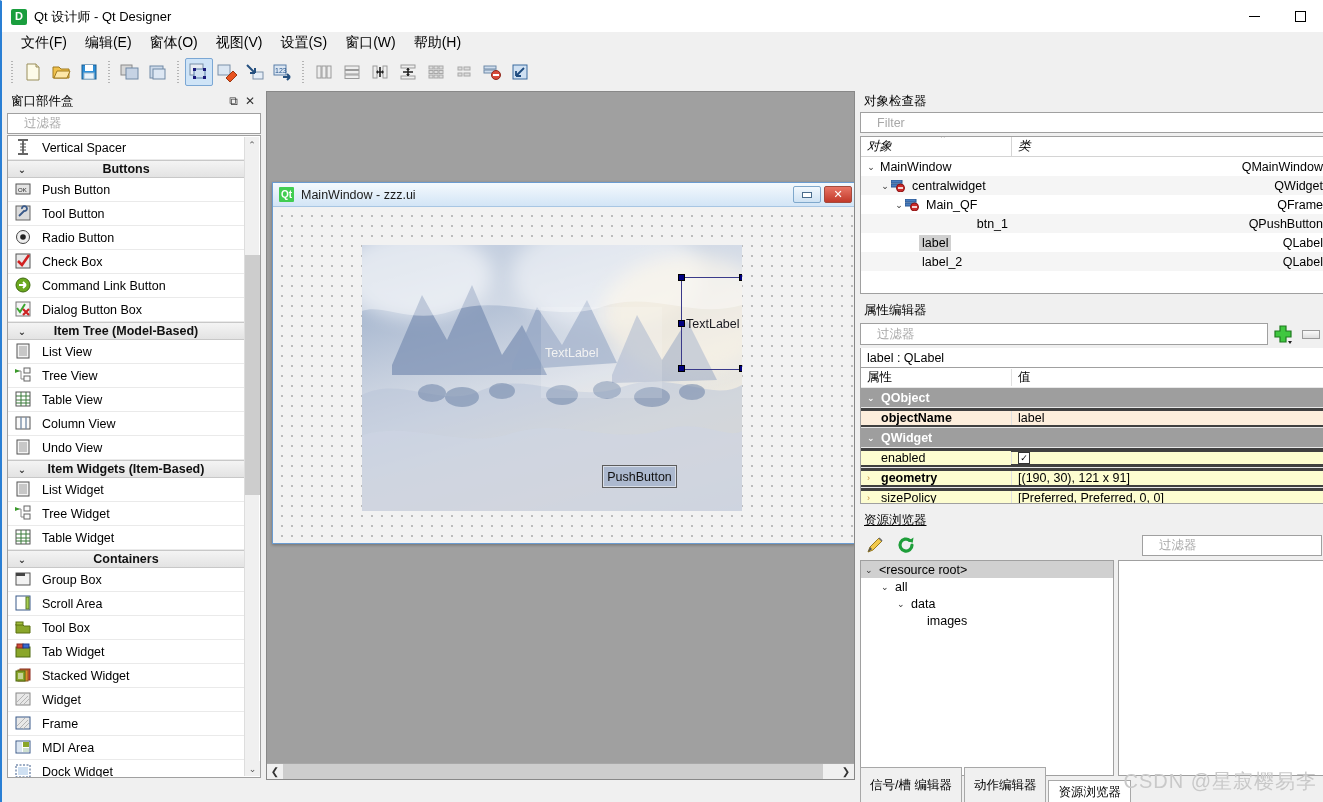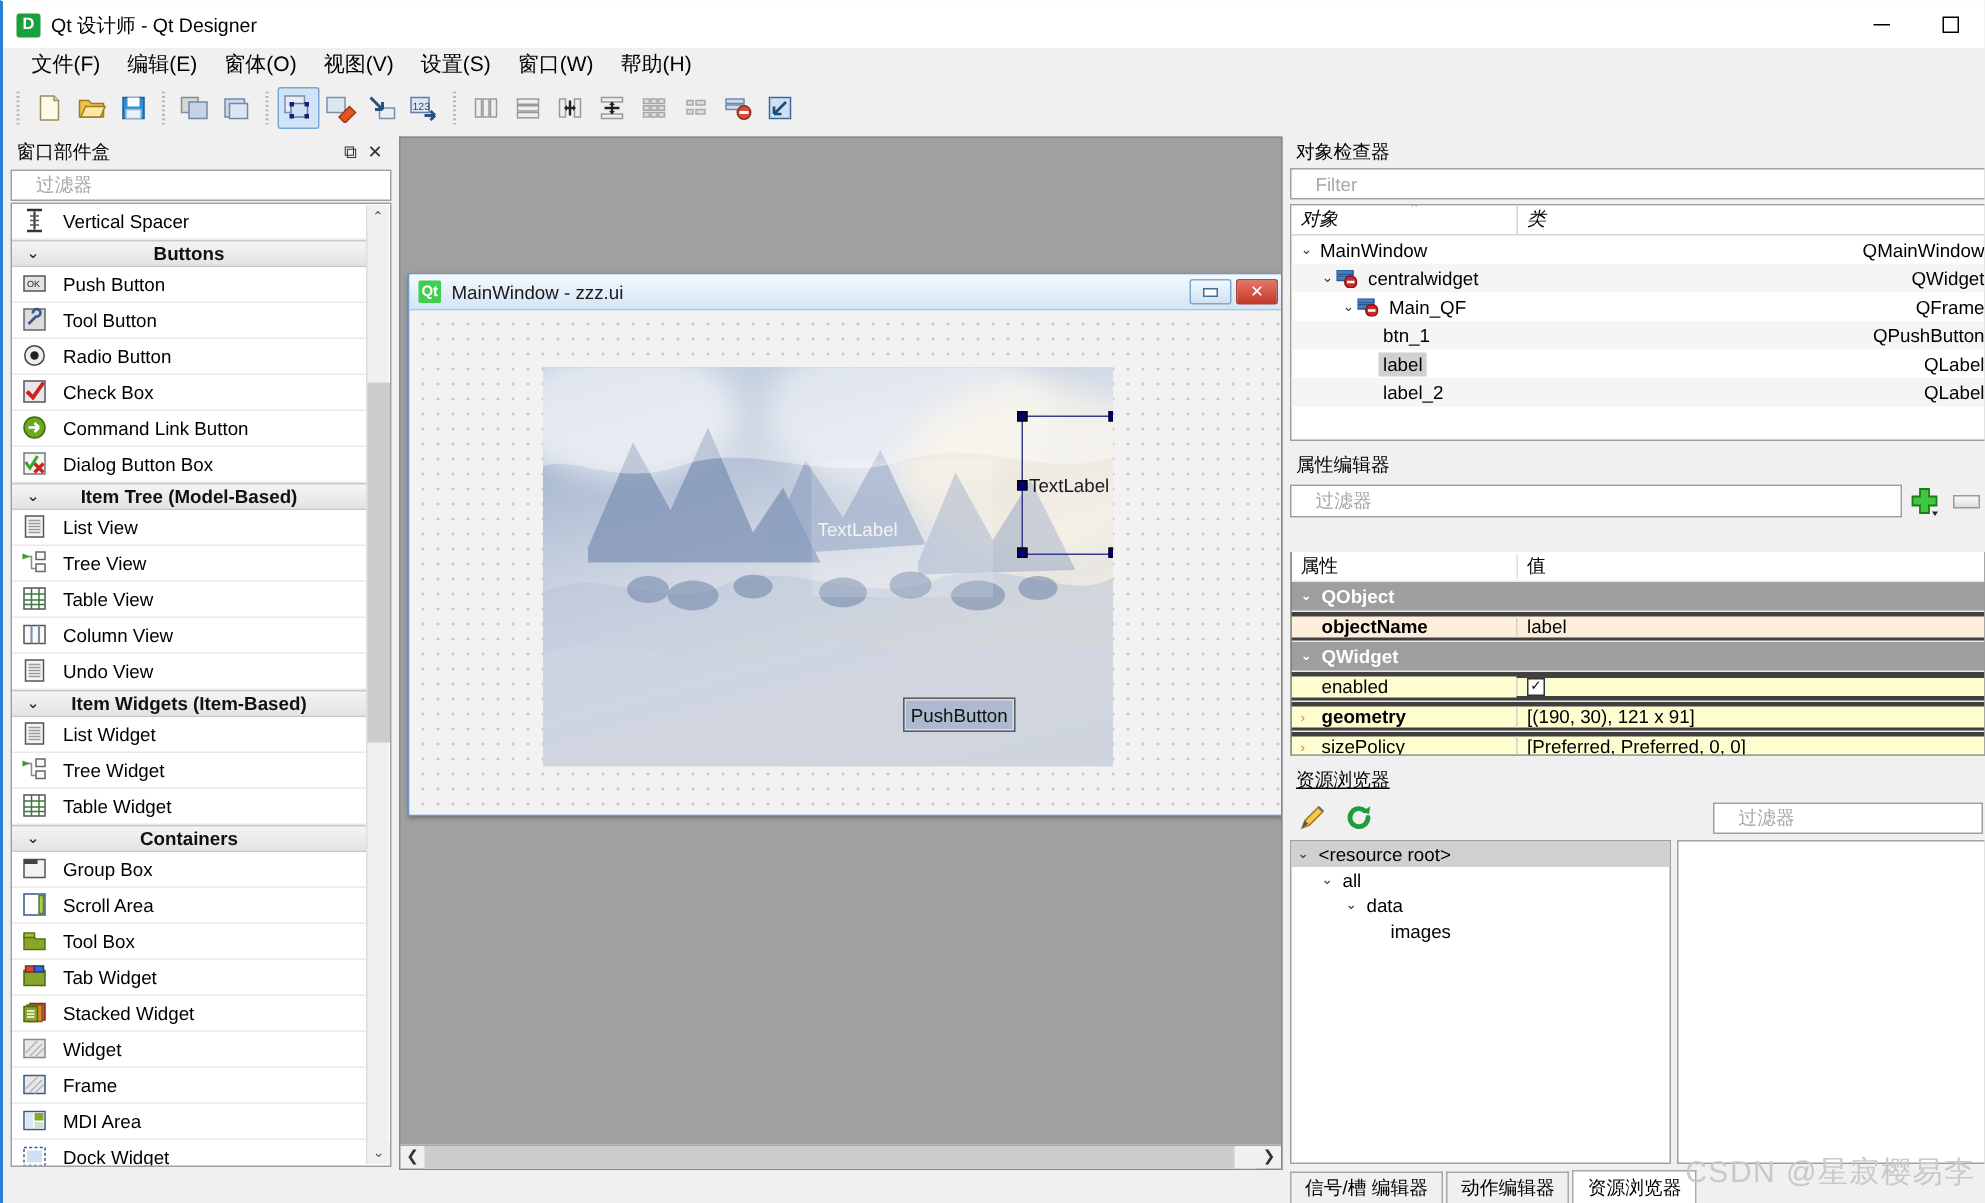--- a/index.html
+++ b/index.html
@@ -196,21 +196,21 @@
   .pgroup { background:#9e9e9e; color:#fff; font-weight:bold; }
   .pname { width: 150px; padding-left: 6px; display:flex; align-items:center; }
   .pval { flex:1; padding-left: 6px; display:flex; align-items:center; }
   .pbeige { background: #fdeedc; }
   .pyellow { background: #fdfdd0; }
   .pborder { border-left: 1px solid #e0e0e0; }
   .chk { width:12px; height:12px; border:1px solid #333; background:#fff; display:flex;align-items:center;justify-content:center;font-size:9px;}
 
   
   .tabbar { position:absolute; left:2px; bottom:0; height:23px; display:flex; align-items:flex-end; }
-  .tab { height: 22px; padding: 0 9px; font-size:12.5px; display:flex; align-items:center;
+  .tab { height: 36px; padding: 0 9px; font-size:12.5px; display:flex; align-items:center;
          background: #f0f0f0; border:1px solid #a8a8a8; border-bottom:none; margin-right:2px; color:#000;}
   .tab.sel { background:#fff; height:23px; border-color:#a8a8a8; }
 
   .watermark { position:absolute; right: 8px; bottom: 8px; font-size: 20px; color:#c9c9c9; letter-spacing:1px;}
 
   .svgicon { display:block; }
 </style>
 </head>
 <body>
 
@@ -731,21 +731,21 @@
                     <rect x="0" y="0" width="11" height="3" fill="#4a7ec0" stroke="#2a5690"></rect>
                     <rect x="0" y="4" width="11" height="3" fill="#4a7ec0" stroke="#2a5690"></rect>
                     <circle cx="9.5" cy="8" r="4" fill="#cc2a2a" stroke="#8a1212"></circle>
                     <path d="M7 8 h5" stroke="#fff" stroke-width="1.6"></path>
                   </svg></span>
                 <span class="c1span">Main_QF</span>
               </div>
               <div class="c2">QFrame</div>
             </div>
             <div class="trow alt">
-              <div class="c1" style="padding-left: 46px;">
+              <div class="c1" style="padding-left: 46px; justify-content: flex-end;">
                 <span class="chev"></span>
                 <span class="c1span">btn_1</span>
               </div>
               <div class="c2">QPushButton</div>
             </div>
             <div class="trow selected">
               <div class="c1" style="padding-left: 46px;">
                 <span class="chev"></span>
                 <span class="c1span">label</span>
               </div>
@@ -773,20 +773,21 @@
         <div style="width:30px;display:flex;align-items:center;justify-content:center;">
           <svg width="22" height="22" viewBox="0 0 22 22">
             <path d="M8 3 h6 v5 h5 v6 h-5 v5 h-6 v-5 h-5 v-6 h5 z" fill="#3fc73f" stroke="#1f7a1f" stroke-width="1.2"></path>
             <path d="M16 18 l4 0 -2 3 z" fill="#222"></path>
           </svg>
         </div>
         <div style="width:26px;display:flex;align-items:center;justify-content:center;">
           <span style="display:block;width:18px;height:9px;border:1px solid #9a9a9a;background:linear-gradient(to bottom,#fafafa,#dedede);"></span>
         </div>
       </div>
+      <div class="prop-head" style="position:absolute;left:2px;top:48px;width:464px;">label : QLabel</div>
       <div style="position:absolute;left:2px;top:68px;width:464px;height:136px;border:1px solid #a0a0a0;border-top:none;background:#404040;overflow:hidden;">
         <div class="prow" style="background:#fff;">
           <div class="pname">属性</div>
           <div class="pval pborder">值</div>
         </div>
         <div id="peRows">
             <div class="prow pgroup">
               <div class="pname">
                 <span style="width: 14px; display: inline-block; font-size: 9px; color: rgb(255, 255, 255);">⌄</span>
                 <span>QObject</span>

